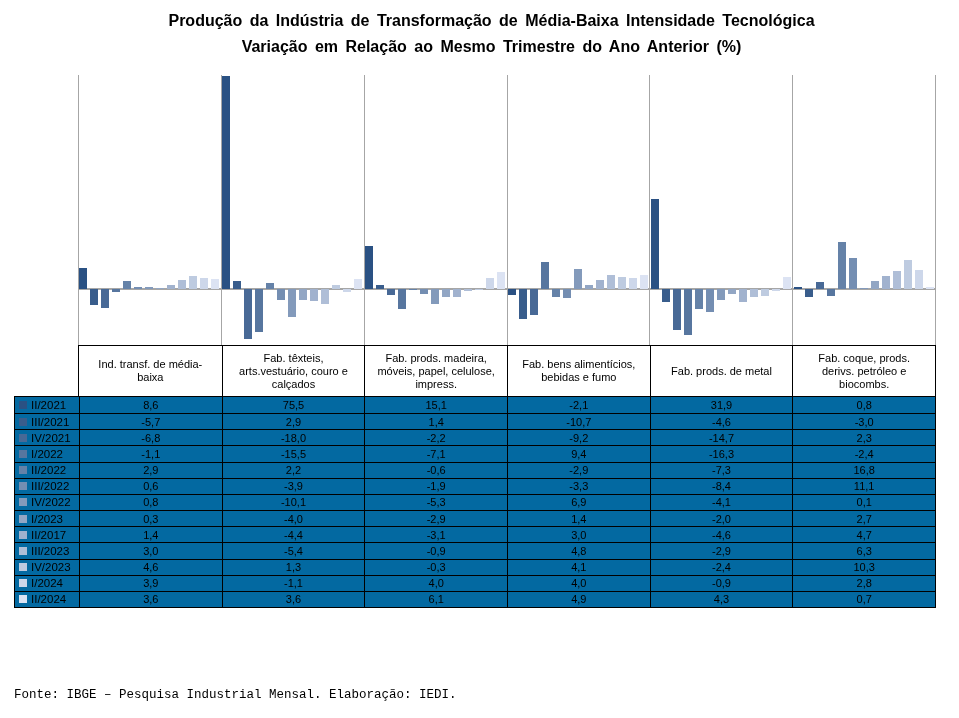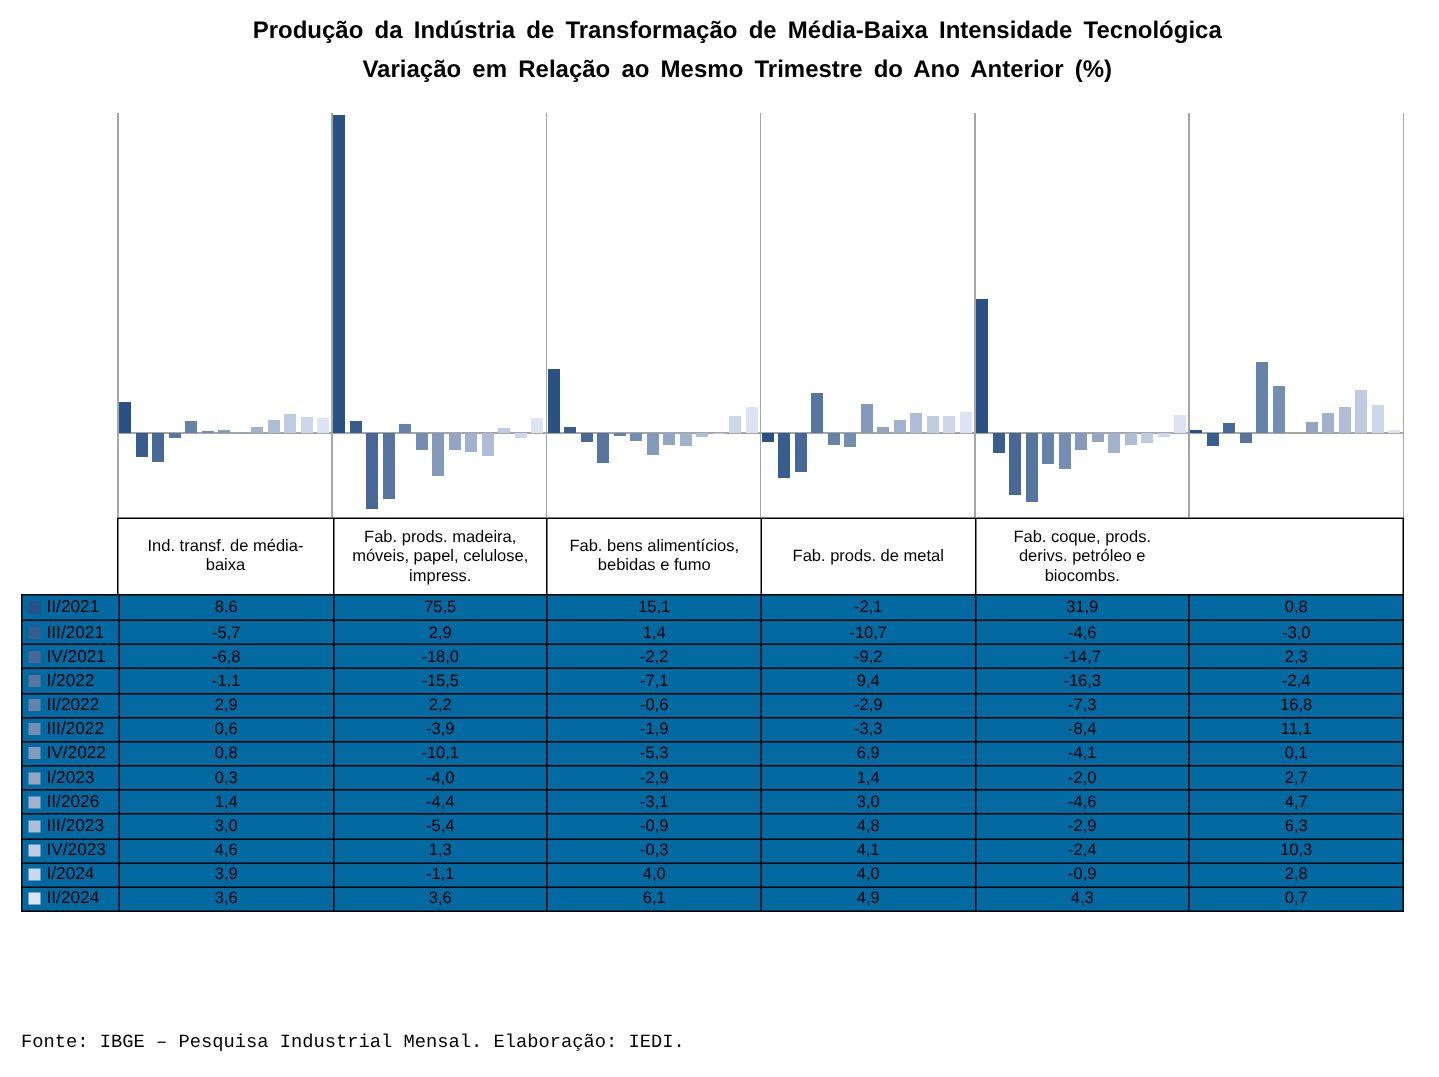--- a/index.html
+++ b/index.html
@@ -135,20 +135,21 @@
         <rect x="276.17" y="203.63" width="8" height="10.13" fill="#DCE3F3"></rect>
         <rect x="419.01" y="196.59" width="8" height="17.16" fill="#DCE3F3"></rect>
         <rect x="561.84" y="199.97" width="8" height="13.78" fill="#DCE3F3"></rect>
         <rect x="704.67" y="201.66" width="8" height="12.09" fill="#DCE3F3"></rect>
         <rect x="847.51" y="211.78" width="8" height="1.97" fill="#DCE3F3"></rect>
       </svg>
   </div>
 
   <div class="cat-header" id="cat-header">
       <div class="cat-cell">Ind. transf. de média-baixa</div>
+      <div class="cat-cell">Fab. têxteis, arts.vestuário, couro e calçados</div>
       <div class="cat-cell">Fab. prods. madeira, móveis, papel, celulose, impress.</div>
       <div class="cat-cell">Fab. bens alimentícios, bebidas e fumo</div>
       <div class="cat-cell">Fab. prods. de metal</div>
       <div class="cat-cell">Fab. coque, prods. derivs. petróleo e biocombs.</div>
     </div>
 
   <div class="dtable" id="data-rows">
       <div class="trow">
         <div class="cell legend-cell">
           <span class="swatch" style="background: rgb(42, 81, 131);"></span>
@@ -241,21 +242,21 @@
         <div class="cell">0,3</div>
         <div class="cell">-4,0</div>
         <div class="cell">-2,9</div>
         <div class="cell">1,4</div>
         <div class="cell">-2,0</div>
         <div class="cell">2,7</div>
       </div>
       <div class="trow">
         <div class="cell legend-cell">
           <span class="swatch" style="background: rgb(161, 178, 206);"></span>
-          <span>II/2026</span>
+          <span>II/2017</span>
         </div>
         <div class="cell">1,4</div>
         <div class="cell">-4,4</div>
         <div class="cell">-3,1</div>
         <div class="cell">3,0</div>
         <div class="cell">-4,6</div>
         <div class="cell">4,7</div>
       </div>
       <div class="trow">
         <div class="cell legend-cell">

